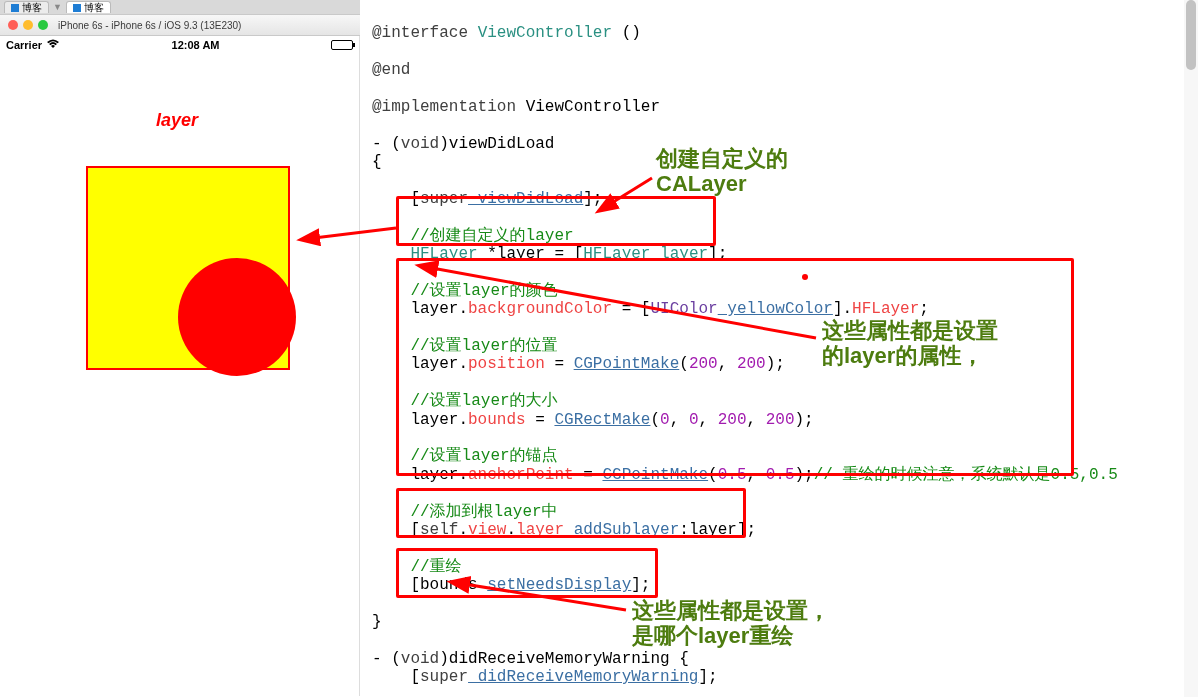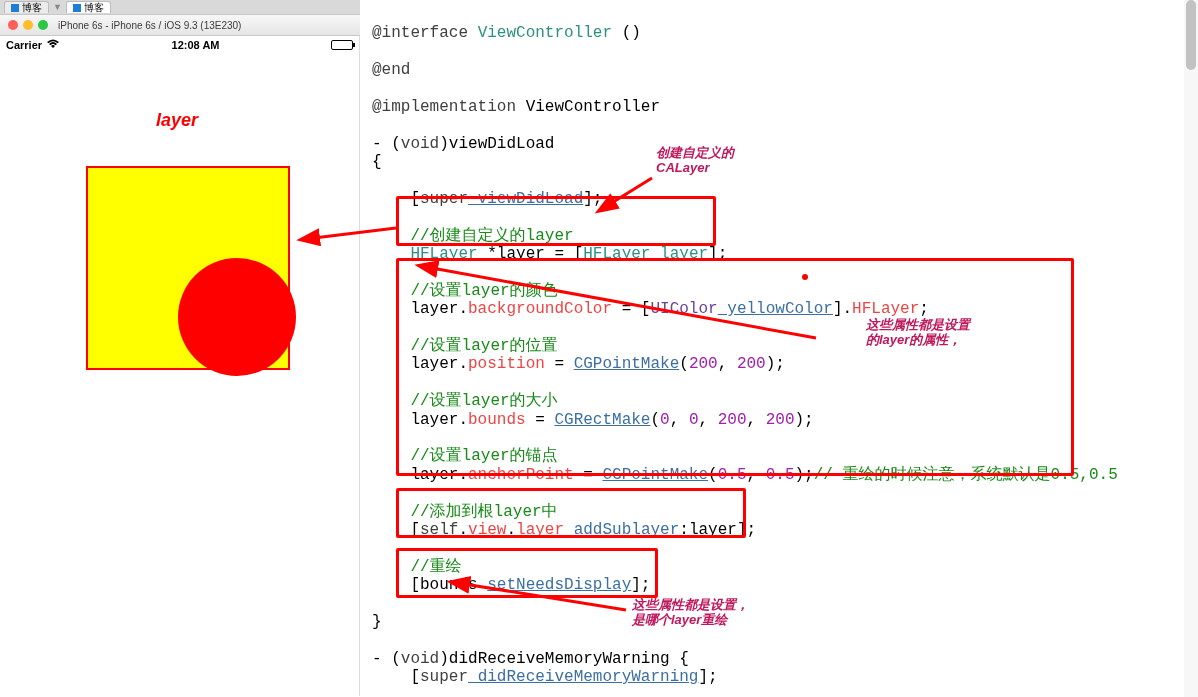--- a/index.html
+++ b/index.html
@@ -46,23 +46,23 @@
   .cmt { color: #178a17; text-align: center; }
   .prop { color: #ef4444; }
 
   
   .annobox { position: absolute; border: 3px solid #ff0000; border-radius: 2px; pointer-events: none; }
   .annobox.b1 { top: 196px; left: 396px; width: 320px; height: 50px; }
   .annobox.b2 { top: 258px; left: 396px; width: 678px; height: 218px; }
   .annobox.b3 { top: 488px; left: 396px; width: 350px; height: 50px; }
   .annobox.b4 { top: 548px; left: 396px; width: 262px; height: 50px; }
 
-  .annot { position: absolute; font-weight: 700; font-style: italic; color: #be185d; font-size: 13px; text-shadow: 0 0 1px #fff; line-height: 1.15; pointer-events: none; }
+  .annot { position: absolute; font-weight: 700; color: #4d7c0f; font-size: 22px; text-shadow: 0 0 1px #fff; line-height: 1.15; pointer-events: none; }
   .annot.a1 { top: 146px; left: 656px; }
-  .annot.a2 { top: 318px; left: 822px; text-align: left; margin-left: 44px; }
+  .annot.a2 { top: 318px; left: 822px; text-align: left; }
   .annot.a3 { top: 598px; left: 632px; }
 
   
   svg.arrows { position: absolute; top: 0; left: 0; width: 1198px; height: 697px; pointer-events: none; }
 
   .red-dot { position: absolute; width: 6px; height: 6px; border-radius: 50%; background: #f00; top: 274px; left: 802px; }
 </style>
 </head>
 <body>
 

